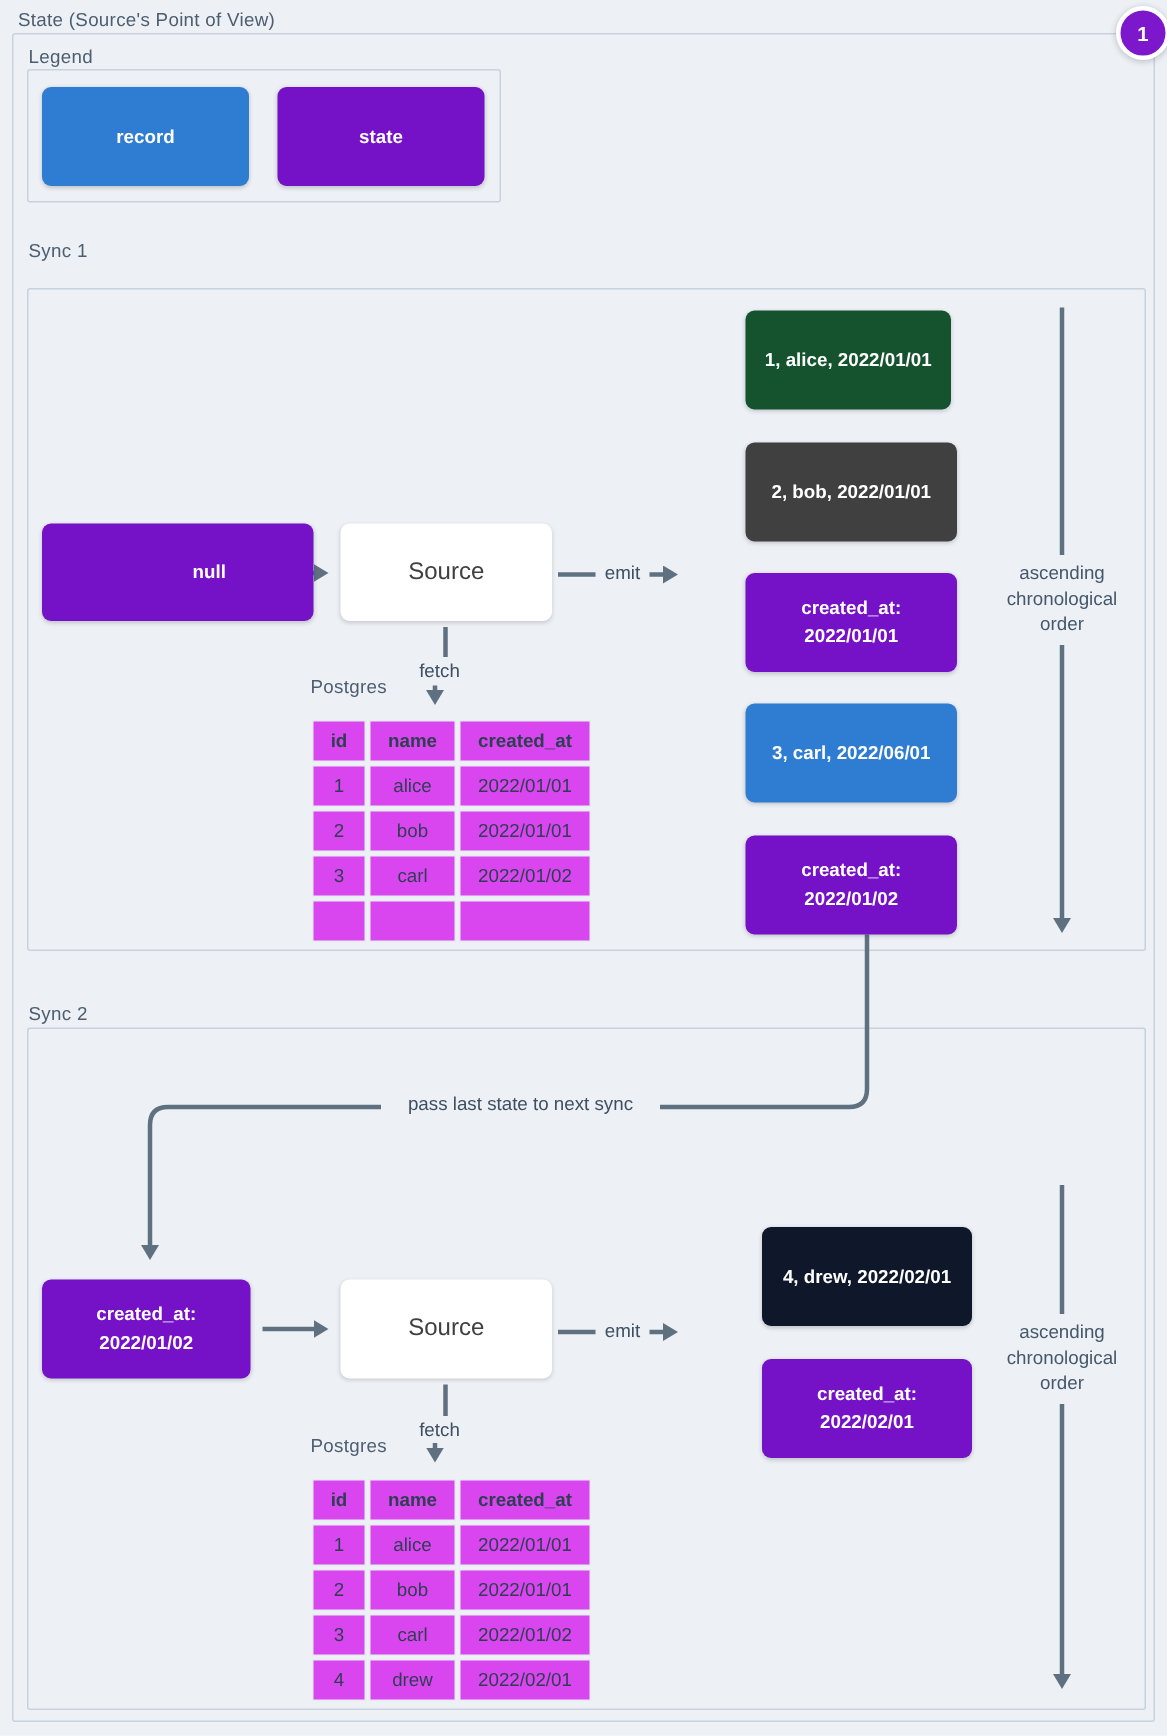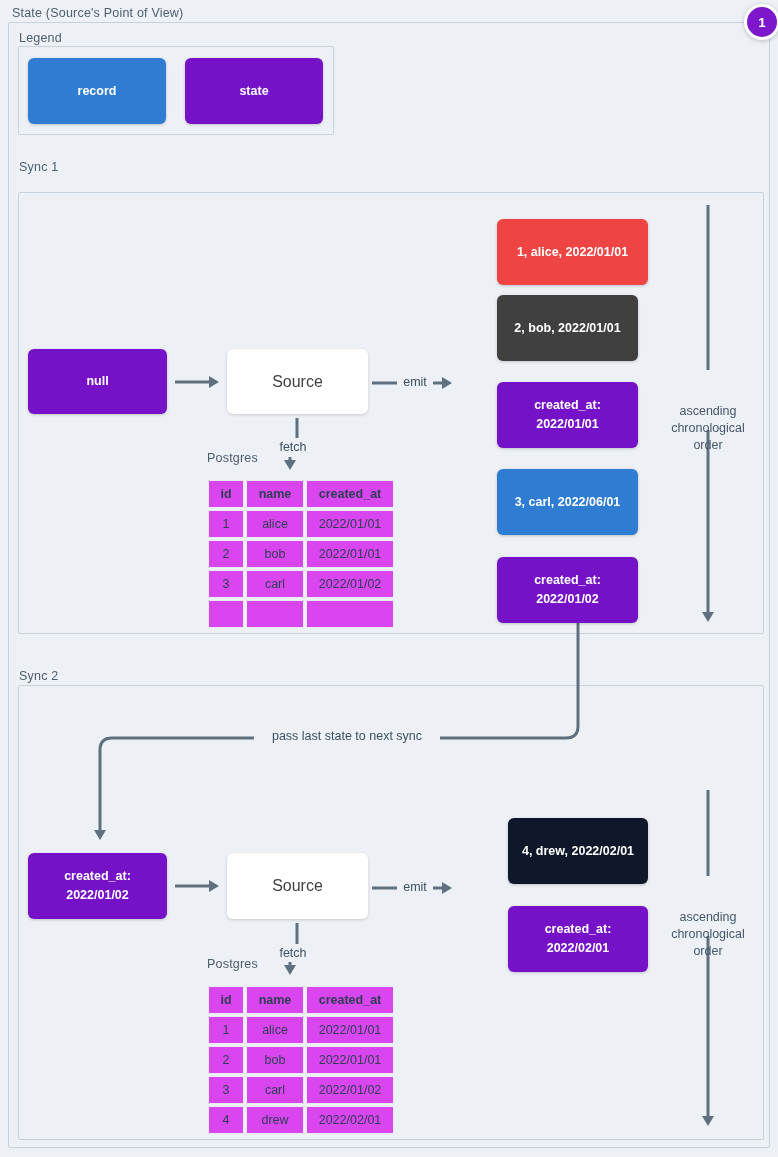--- a/index.html
+++ b/index.html
@@ -24,21 +24,21 @@
   }
   .source-node{
     position:absolute;display:flex;align-items:center;justify-content:center;
     border-radius:6px;background:#ffffff;color:#404040;font-size:16px;
     box-shadow:0 1px 3px rgba(27,36,48,.18);
   }
   .flow-label{
     position:absolute;font-size:12.5px;color:#3e4f63;text-align:center;
   }
   .order-note{
-    position:absolute;font-size:12.5px;color:#45576b;text-align:center;line-height:17px;margin-top:29px;
+    position:absolute;font-size:12.5px;color:#45576b;text-align:center;line-height:17px;
   }
   .db-table{
     position:absolute;border-collapse:separate;border-spacing:2px;
     font-size:12.5px;color:#2e3f52;
   }
   .db-table th,.db-table td{
     background:#d946ef;border:1px solid #e7ecf1;text-align:center;
     padding:0 6px;height:26px;font-weight:normal;
   }
   .db-table th{font-weight:bold;}
@@ -65,21 +65,21 @@
   <div class="badge" style="background-color: rgb(125, 23, 203);">1</div>
 
   <div class="group-label" style="left:19px;top:31px;">Legend</div>
   <div class="group-box" style="left:18px;top:46px;width:314px;height:87px;"></div>
   <div class="node" style="left: 28px; top: 58px; width: 138px; height: 66px; background-color: rgb(46, 125, 210);">record</div>
   <div class="node" style="left: 185px; top: 58px; width: 138px; height: 66px; background-color: rgb(117, 17, 198);">state</div>
 
   <div class="group-label" style="left:19px;top:160px;">Sync 1</div>
   <div class="group-box" style="left:18px;top:192px;width:744px;height:440px;"></div>
 
-  <div class="node" style="left: 28px; top: 349px; width: 139px; height: 65px; background-color: rgb(117, 17, 198);">null</div>
+  <div class="node" style="left: 28px; top: 349px; width: 139px; height: 65px; background-color: rgb(117, 17, 198); padding-left: 42px;">null</div>
   <div class="source-node" style="left:227px;top:349px;width:141px;height:65px;">Source</div>
   <div class="flow-label" style="left:398px;top:375px;width:34px;">emit</div>
 
   <div class="flow-label" style="left:273px;top:440px;width:40px;">fetch</div>
   <div class="group-label" style="left:207px;top:451px;">Postgres</div>
 
   <table class="db-table" style="left:206px;top:478px;">
     <tbody>
         <tr>
       <th class="col-id">id</th>
@@ -102,21 +102,21 @@
       <td>2022/01/02</td>
     </tr>
     <tr>
       <td></td>
       <td></td>
       <td></td>
     </tr>
   </tbody>
     </table>
 
-  <div class="node" style="left: 497px; top: 207px; width: 151px; height: 66px; background-color: #ef4444; margin-top: 12px;">1, alice, 2022/01/01</div>
+  <div class="node" style="left: 497px; top: 207px; width: 137px; height: 66px; background-color: #14532d;">1, alice, 2022/01/01</div>
   <div class="node" style="left: 497px; top: 295px; width: 141px; height: 66px; background-color: #404040;">2, bob, 2022/01/01</div>
   <div class="node" style="left: 497px; top: 382px; width: 141px; height: 66px; background-color: rgb(117, 17, 198);">created_at:
 2022/01/01</div>
   <div class="node" style="left: 497px; top: 469px; width: 141px; height: 66px; background-color: rgb(46, 125, 210);">3, carl, 2022/06/01</div>
   <div class="node" style="left: 497px; top: 557px; width: 141px; height: 66px; background-color: rgb(117, 17, 198);">created_at:
 2022/01/02</div>
 
   <div class="order-note" style="left:659px;top:374px;width:98px;">ascending chronological order</div>
 
   <div class="flow-label" style="left:258px;top:729px;width:178px;">pass last state to next sync</div>

